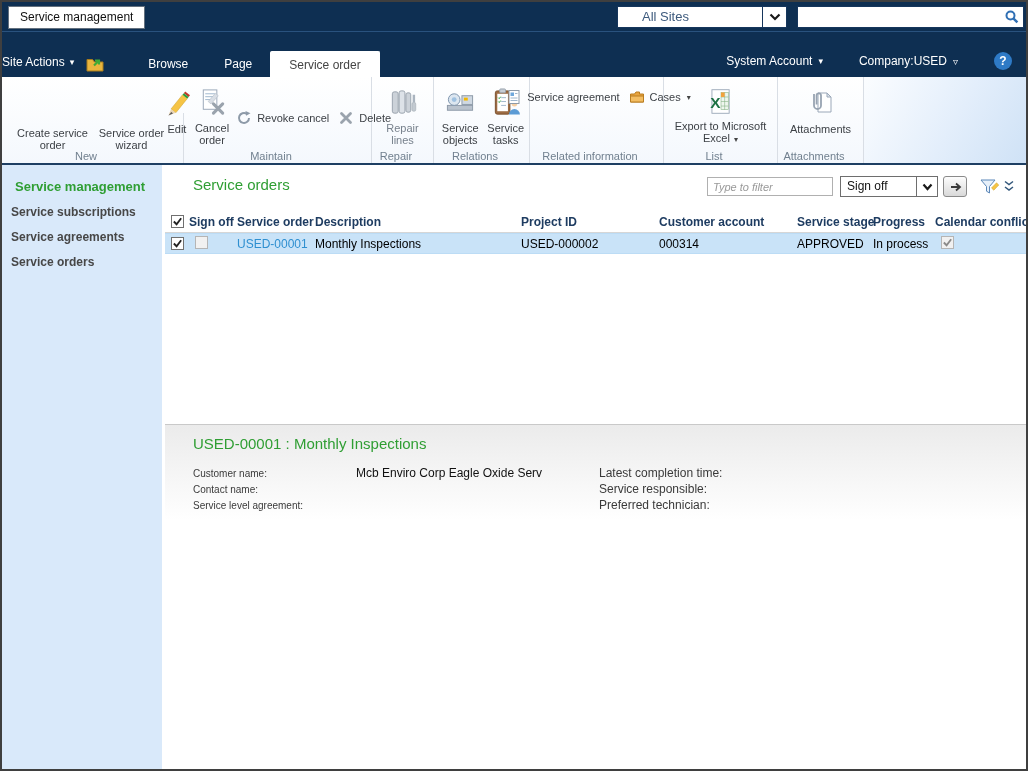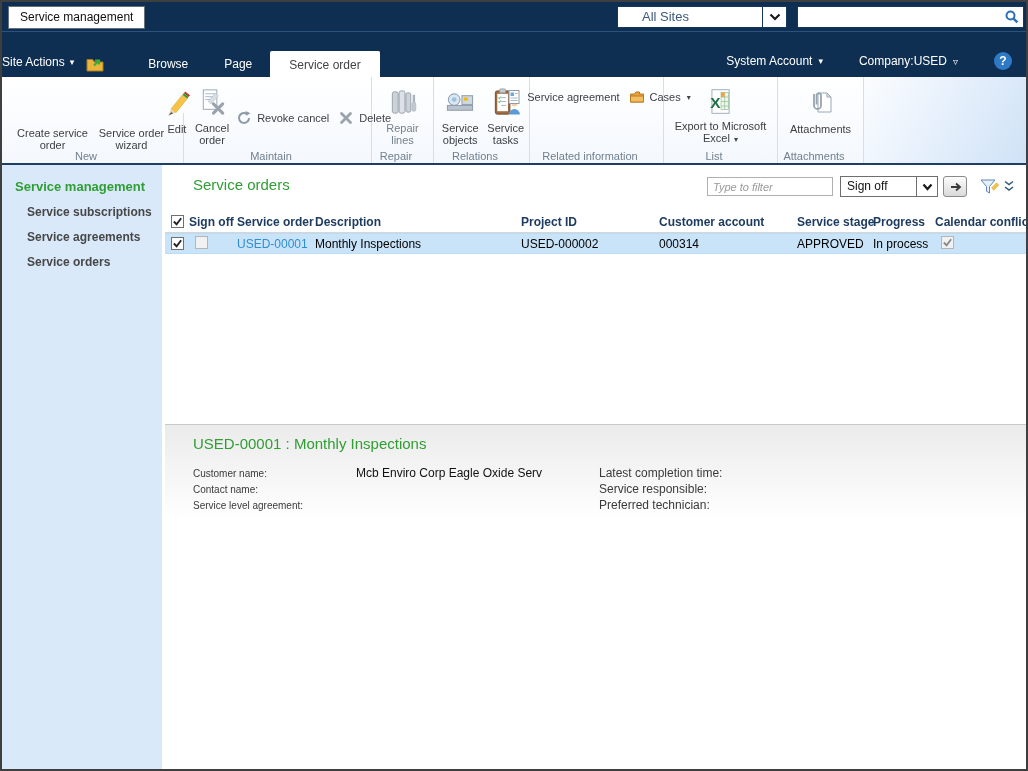--- a/index.html
+++ b/index.html
@@ -41,21 +41,21 @@
   .bigbtn.disabled .blabel { color:#77818c; }
   .smallstack { display:flex; flex-direction:row; gap:9px; padding:8px 4px 0 6px; }
   .smallbtn { display:flex; align-items:center; gap:5px; font-size:11px; color:#3b3f44; white-space:nowrap; cursor:pointer; }
   .ddarrow { font-size:8px; color:#444; margin-left:1px; }
   .g-new{width:182px;margin-top:36px;} .g-maintain{width:188px;} .g-repair{width:62px;} .g-relations{width:96px;} .g-related{width:134px;} .g-list{width:114px;} .g-attach{width:86px;}
 
   
   .page { flex:1; display:flex; min-height:0; }
   .sidebar { width:160px; flex:none; background:#d9e9fa; padding-top:14px; }
   .sidebar .sb-title { color:#2f9e33; font-size:13px; font-weight:bold; padding-left:13px; }
-  .sidebar .sb-item { color:#474747; font-size:12px; font-weight:bold; padding-left:25px; margin-top:11px; cursor:pointer; }
+  .sidebar .sb-item { color:#474747; font-size:12px; font-weight:bold; padding-left:9px; margin-top:11px; cursor:pointer; }
   .sb-gap { width:3px; flex:none; background:#fff; }
   .content { flex:1; display:flex; flex-direction:column; background:#fff; min-width:0; }
 
   
   .ctoolbar { height:46px; flex:none; display:flex; align-items:flex-start; justify-content:space-between; padding:11px 12px 0 28px; }
   .ctitle { color:#2f9e33; font-size:15px; }
   .filters { display:flex; align-items:center; gap:3px; }
   .filter-input { width:126px; height:19px; border:1px solid #b0b0b0; font-size:11px; padding:0 5px; font-style:italic; color:#333; }
   .filter-input::placeholder { color:#999; font-style:italic; }
   .field-dd { width:98px; height:21px; border:1px solid #6e6e6e; background:#fff; display:flex; align-items:stretch; margin-left:4px; }

